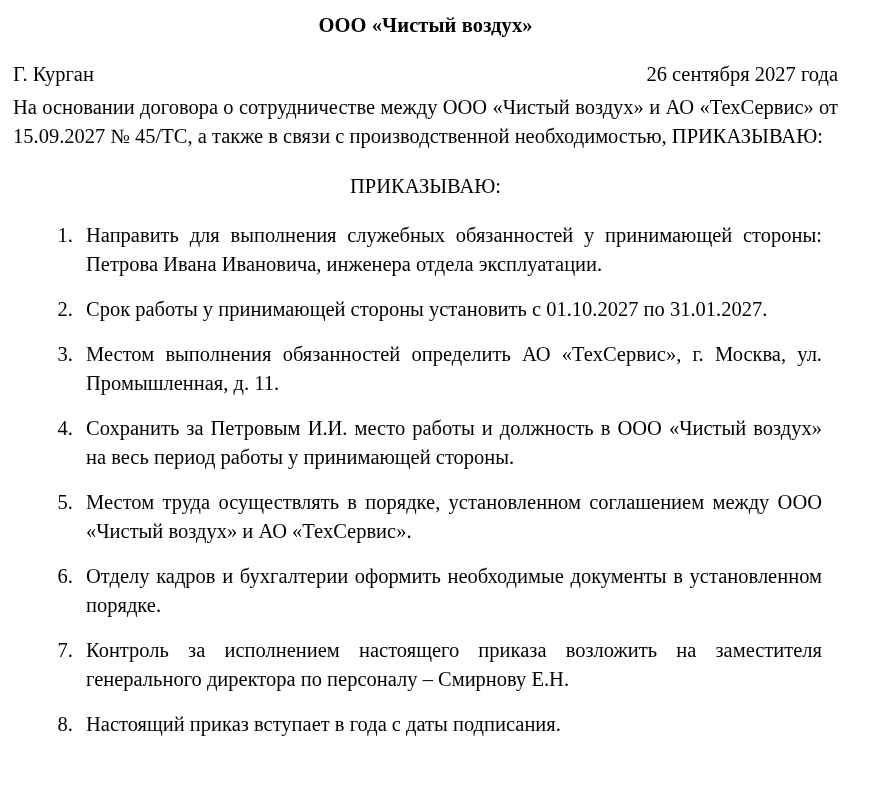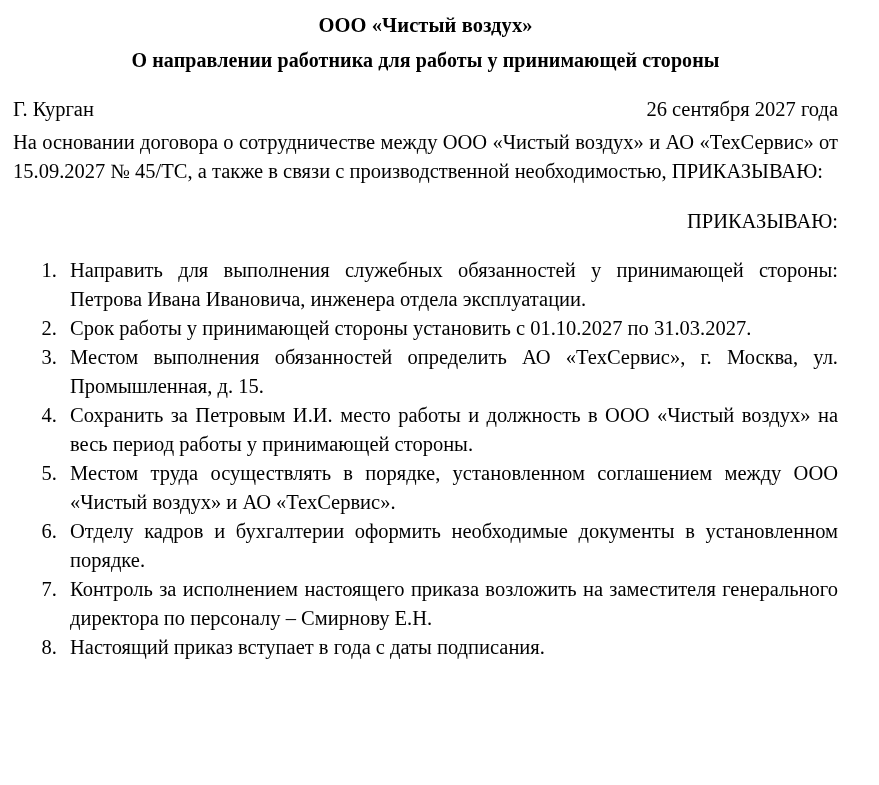--- a/index.html
+++ b/index.html
@@ -53,74 +53,73 @@
 
   
   .body-para {
     font-size: 20.5px;
     line-height: 29px;
     text-align: justify;
     text-justify: inter-word;
     margin-top: 4px;
   }
   .body-para.no-justify {
-    text-align: right;
+    text-align: center;
   }
 
   
   ol.order-list {
     margin: 11px 0 0 0;
     padding: 0 0 0 49px;
     list-style-position: outside;
     list-style-type: decimal;
     font-size: 20.5px;
     line-height: 29px;
   }
   ol.order-list > li {
     text-align: justify;
     text-justify: inter-word;
     padding-left: 8px;
-    margin: 0;
+    margin: 16px;
   }
   ol.order-list > li::marker {
     font-size: 20.5px;
   }
   
   ol.order-list > li > span.txt {
     display: block;
   }
 </style>
 </head>
 <body style="background: rgb(255, 255, 255); color: rgb(0, 0, 0);">
 
 <div class="page">
 
   <div class="heading-block">
     <div class="heading-line">ООО «Чистый воздух»</div>
-    <div class="heading-line subject">О направлении работника для работы у принимающей стороны</div>
   </div>
 
   <div class="place-date-row">
     <span>Г. Курган</span>
     <span>26 сентября 2027 года</span>
   </div>
 
   <p class="body-para">На основании договора о сотрудничестве между ООО «Чистый воздух» и АО «ТехСервис» от 15.09.2027 № 45/ТС, а также в связи с производственной необходимостью, ПРИКАЗЫВАЮ:</p>
 
   <p class="body-para no-justify">ПРИКАЗЫВАЮ:</p>
 
   <ol class="order-list">
     <li>
         <span class="txt">Направить для выполнения служебных обязанностей у принимающей стороны: Петрова Ивана Ивановича, инженера отдела эксплуатации.</span>
       </li>
     <li>
-        <span class="txt">Срок работы у принимающей стороны установить с 01.10.2027 по 31.03.2027.</span>
+        <span class="txt">Срок работы у принимающей стороны установить с 01.10.2027 по 31.01.2027.</span>
       </li>
     <li>
-        <span class="txt">Местом выполнения обязанностей определить АО «ТехСервис», г. Москва, ул. Промышленная, д. 15.</span>
+        <span class="txt">Местом выполнения обязанностей определить АО «ТехСервис», г. Москва, ул. Промышленная, д. 11.</span>
       </li>
     <li>
         <span class="txt">Сохранить за Петровым И.И. место работы и должность в ООО «Чистый воздух» на весь период работы у принимающей стороны.</span>
       </li>
     <li>
         <span class="txt">Местом труда осуществлять в порядке, установленном соглашением между ООО «Чистый воздух» и АО «ТехСервис».</span>
       </li>
     <li>
         <span class="txt">Отделу кадров и бухгалтерии оформить необходимые документы в установленном порядке.</span>
       </li>

